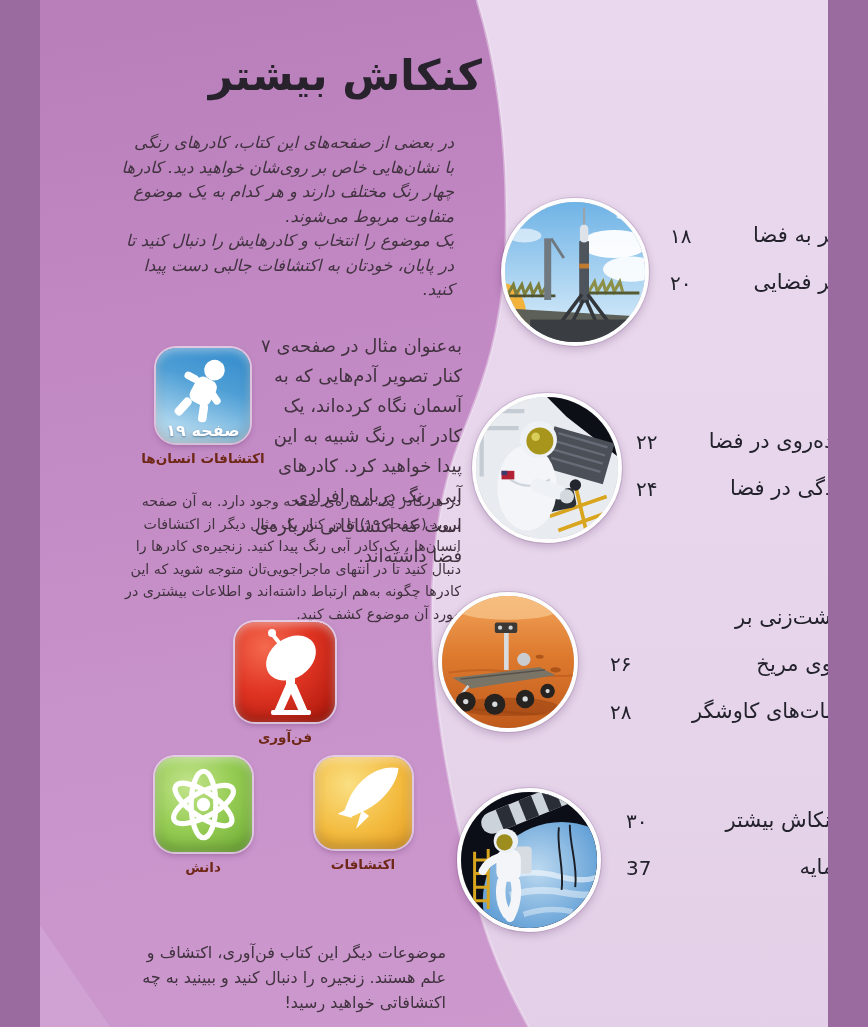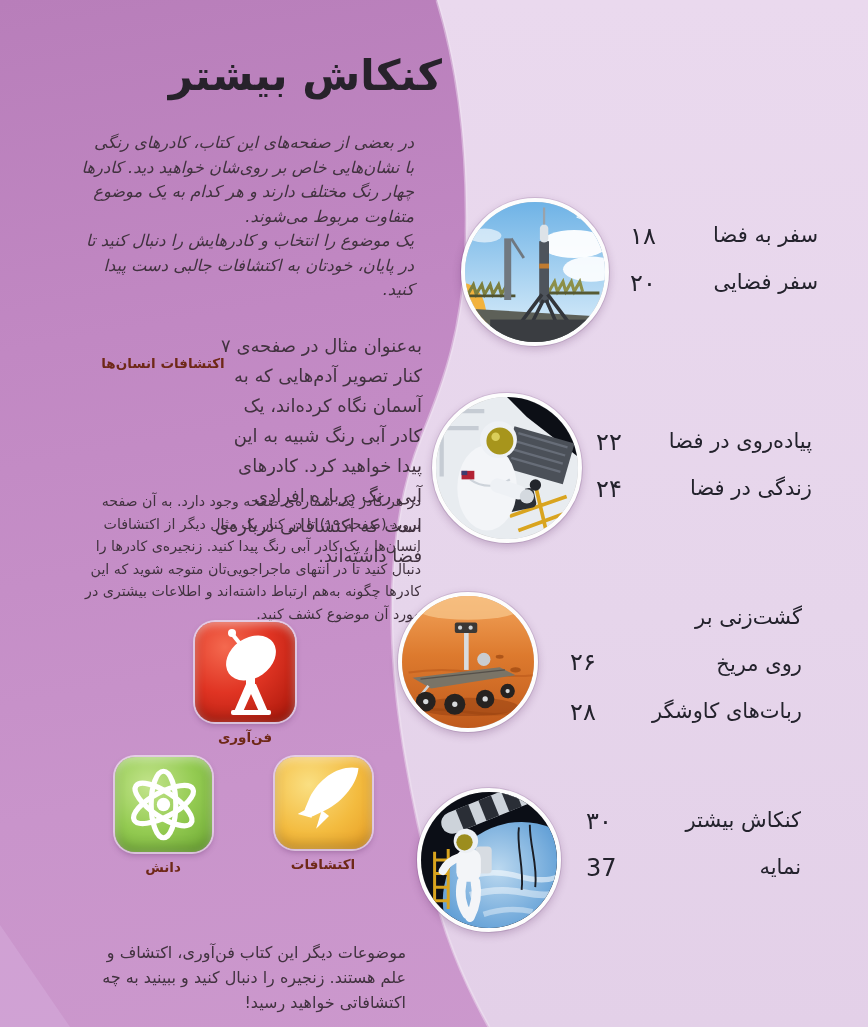--- a/index.html
+++ b/index.html
@@ -1,18 +1,18 @@
 <!DOCTYPE html>
 <html lang="fa"><head>
 <meta charset="utf-8">
 <style>
   html,body{margin:0;padding:0;background:#9a6b9e;}
   .page{
     position:relative;
-    width:868px;height:1027px;
+    width:788px;height:1027px;
     margin:0 auto;
     overflow:hidden;
     background:linear-gradient(170deg,#b87eba 0%,#c188c3 30%,#c994cb 70%,#cc99cd 100%);
     font-family:"DejaVu Sans",sans-serif;
   }
   .bg{position:absolute;inset:0;z-index:0;}
   .layer{position:absolute;z-index:2;}
   .rtl{direction:rtl;unicode-bidi:embed;text-align:right;}
   .title{
     font-size:42px;font-weight:bold;color:#27222b;
@@ -34,21 +34,21 @@
   .photo svg{display:block;width:100%;height:100%;}
   .photo1{left:461px;top:198px;width:148px;height:148px;}
   .photo2{left:432px;top:393px;width:150px;height:150px;}
   .photo3{left:398px;top:592px;width:140px;height:140px;}
   .photo4{left:417px;top:788px;width:144px;height:144px;}
 
   
   .toc{position:absolute;z-index:2;}
   .toc-row{display:flex;justify-content:space-between;align-items:center;height:47px;direction:rtl;}
   .toc-label{white-space:pre-line;font-size:21px;line-height:47px;color:#23222c;}
-  .toc-page{font-size:24px;color:#23222c;}
+  .toc-page{font-size:20px;color:#23222c;}
   .two-line{height:94px;align-items:flex-end;}
   .two-line .toc-page{padding-bottom:12px;}
   .toc1{left:630px;top:212px;width:188px;}
   .toc2{left:596px;top:418px;width:216px;}
   .toc3{left:570px;top:594px;width:232px;}
   .toc4{left:586px;top:797px;width:215px;}
 
   
   .badge{position:absolute;z-index:2;display:flex;flex-direction:column;align-items:center;width:150px;}
   .badge-icon{
@@ -88,20 +88,33 @@
 
   <h1 class="layer rtl title" style="left:120px;top:52px;width:322px;margin:0;">کنکاش بیشتر</h1>
 
   <p class="layer rtl para p1">در بعضی از صفحه‌های این کتاب، کادرهای رنگی با نشان‌هایی خاص بر روی‌شان خواهید دید. کادرها چهار رنگ مختلف دارند و هر کدام به یک موضوع متفاوت مربوط می‌شوند.
 یک موضوع را انتخاب و کادرهایش را دنبال کنید تا در پایان، خودتان به اکتشافات جالبی دست پیدا کنید.</p>
   <p class="layer rtl para p2">به‌عنوان مثال در صفحه‌ی ۷ کنار تصویر آدم‌هایی که به آسمان نگاه کرده‌اند، یک کادر آبی رنگ شبیه به این پیدا خواهید کرد. کادرهای آبی رنگ درباره افرادی است که اکتشافاتی درباره‌ی فضا داشته‌اند.</p>
   <p class="layer rtl para p3">در هر کادر یک شماره‌ی صفحه وجود دارد. به آن صفحه بروید (صفحه ۱۹) تا در کنار یک مثال دیگر از اکتشافات انسان‌ها ، یک کادر آبی رنگ پیدا کنید. زنجیره‌ی کادرها را دنبال کنید تا در انتهای ماجراجویی‌تان متوجه شوید که این کادرها چگونه به‌هم ارتباط داشته‌اند و اطلاعات بیشتری در مورد آن موضوع کشف کنید.</p>
   <p class="layer rtl para p4">موضوعات دیگر این کتاب فن‌آوری، اکتشاف و علم هستند. زنجیره را دنبال کنید و ببینید به چه اکتشافاتی خواهید رسید!</p>
 
   <div class="badge badge-blue" style="left:88px;top:348px;">
+    <div class="badge-icon">
+      <svg viewBox="0 0 100 100">
+        <g fill="#fff" transform="rotate(28 50 46)">
+          <circle cx="50" cy="20" r="11"></circle>
+          <rect x="38" y="31" width="24" height="29" rx="8"></rect>
+          <rect x="24" y="34" width="16" height="8" rx="4"></rect>
+          <rect x="58" y="38" width="17" height="8" rx="4" transform="rotate(28 58 38)"></rect>
+          <rect x="37" y="58" width="9" height="22" rx="4" transform="rotate(14 37 58)"></rect>
+          <rect x="53" y="58" width="9" height="20" rx="4" transform="rotate(-20 53 58)"></rect>
+        </g>
+      </svg>
+      <span class="badge-page">صفحه ۱۹</span>
+    </div>
     <div class="badge-caption">اکتشافات انسان‌ها</div>
   </div>
 
   <div class="badge badge-red" style="left:170px;top:622px;">
     <div class="badge-icon">
       <svg viewBox="0 0 100 100">
         <g fill="#fff">
           <ellipse cx="56" cy="36" rx="27" ry="20" transform="rotate(-35 56 36)"></ellipse>
           <rect x="51" y="53" width="9" height="13"></rect>
           <path d="M38,92 L51,62 L61,62 L74,92 L65,92 L56,72 L47,92 Z"></path>

